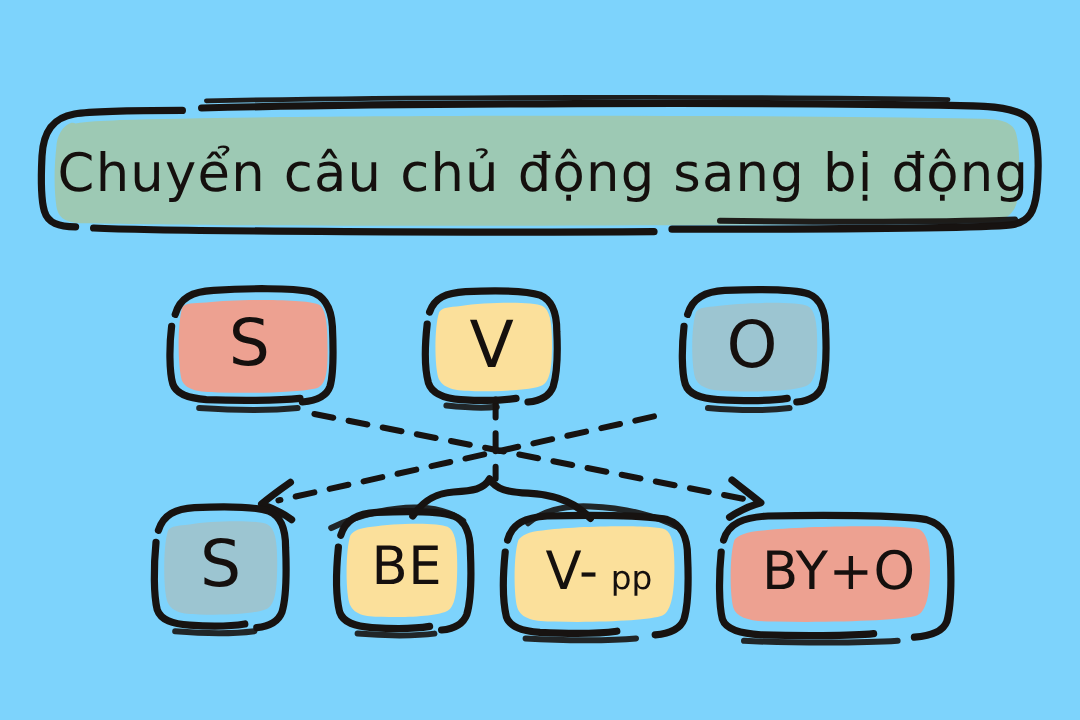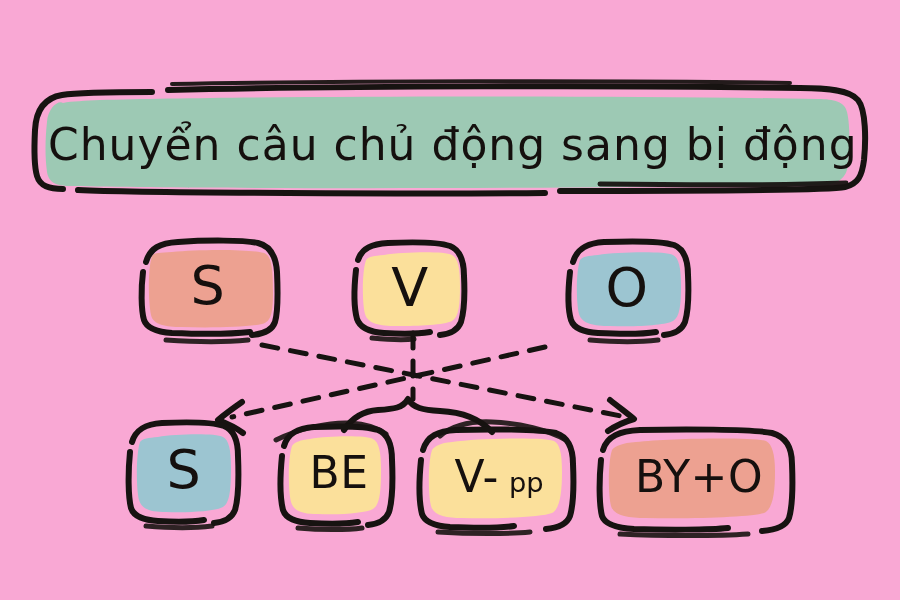--- a/index.html
+++ b/index.html
@@ -8,21 +8,21 @@
     padding: 0;
     background: #ffffff;
   }
   body {
     font-family: "DejaVu Sans", sans-serif;
   }
   #canvas {
     position: relative;
     width: 900px;
     height: 600px;
-    background: #f9a8d4;
+    background: #7dd3fc;
     overflow: hidden;
   }
   #scene {
     position: absolute;
     inset: 0;
     width: 900px;
     height: 600px;
   }
   .lbl {
     position: absolute;

